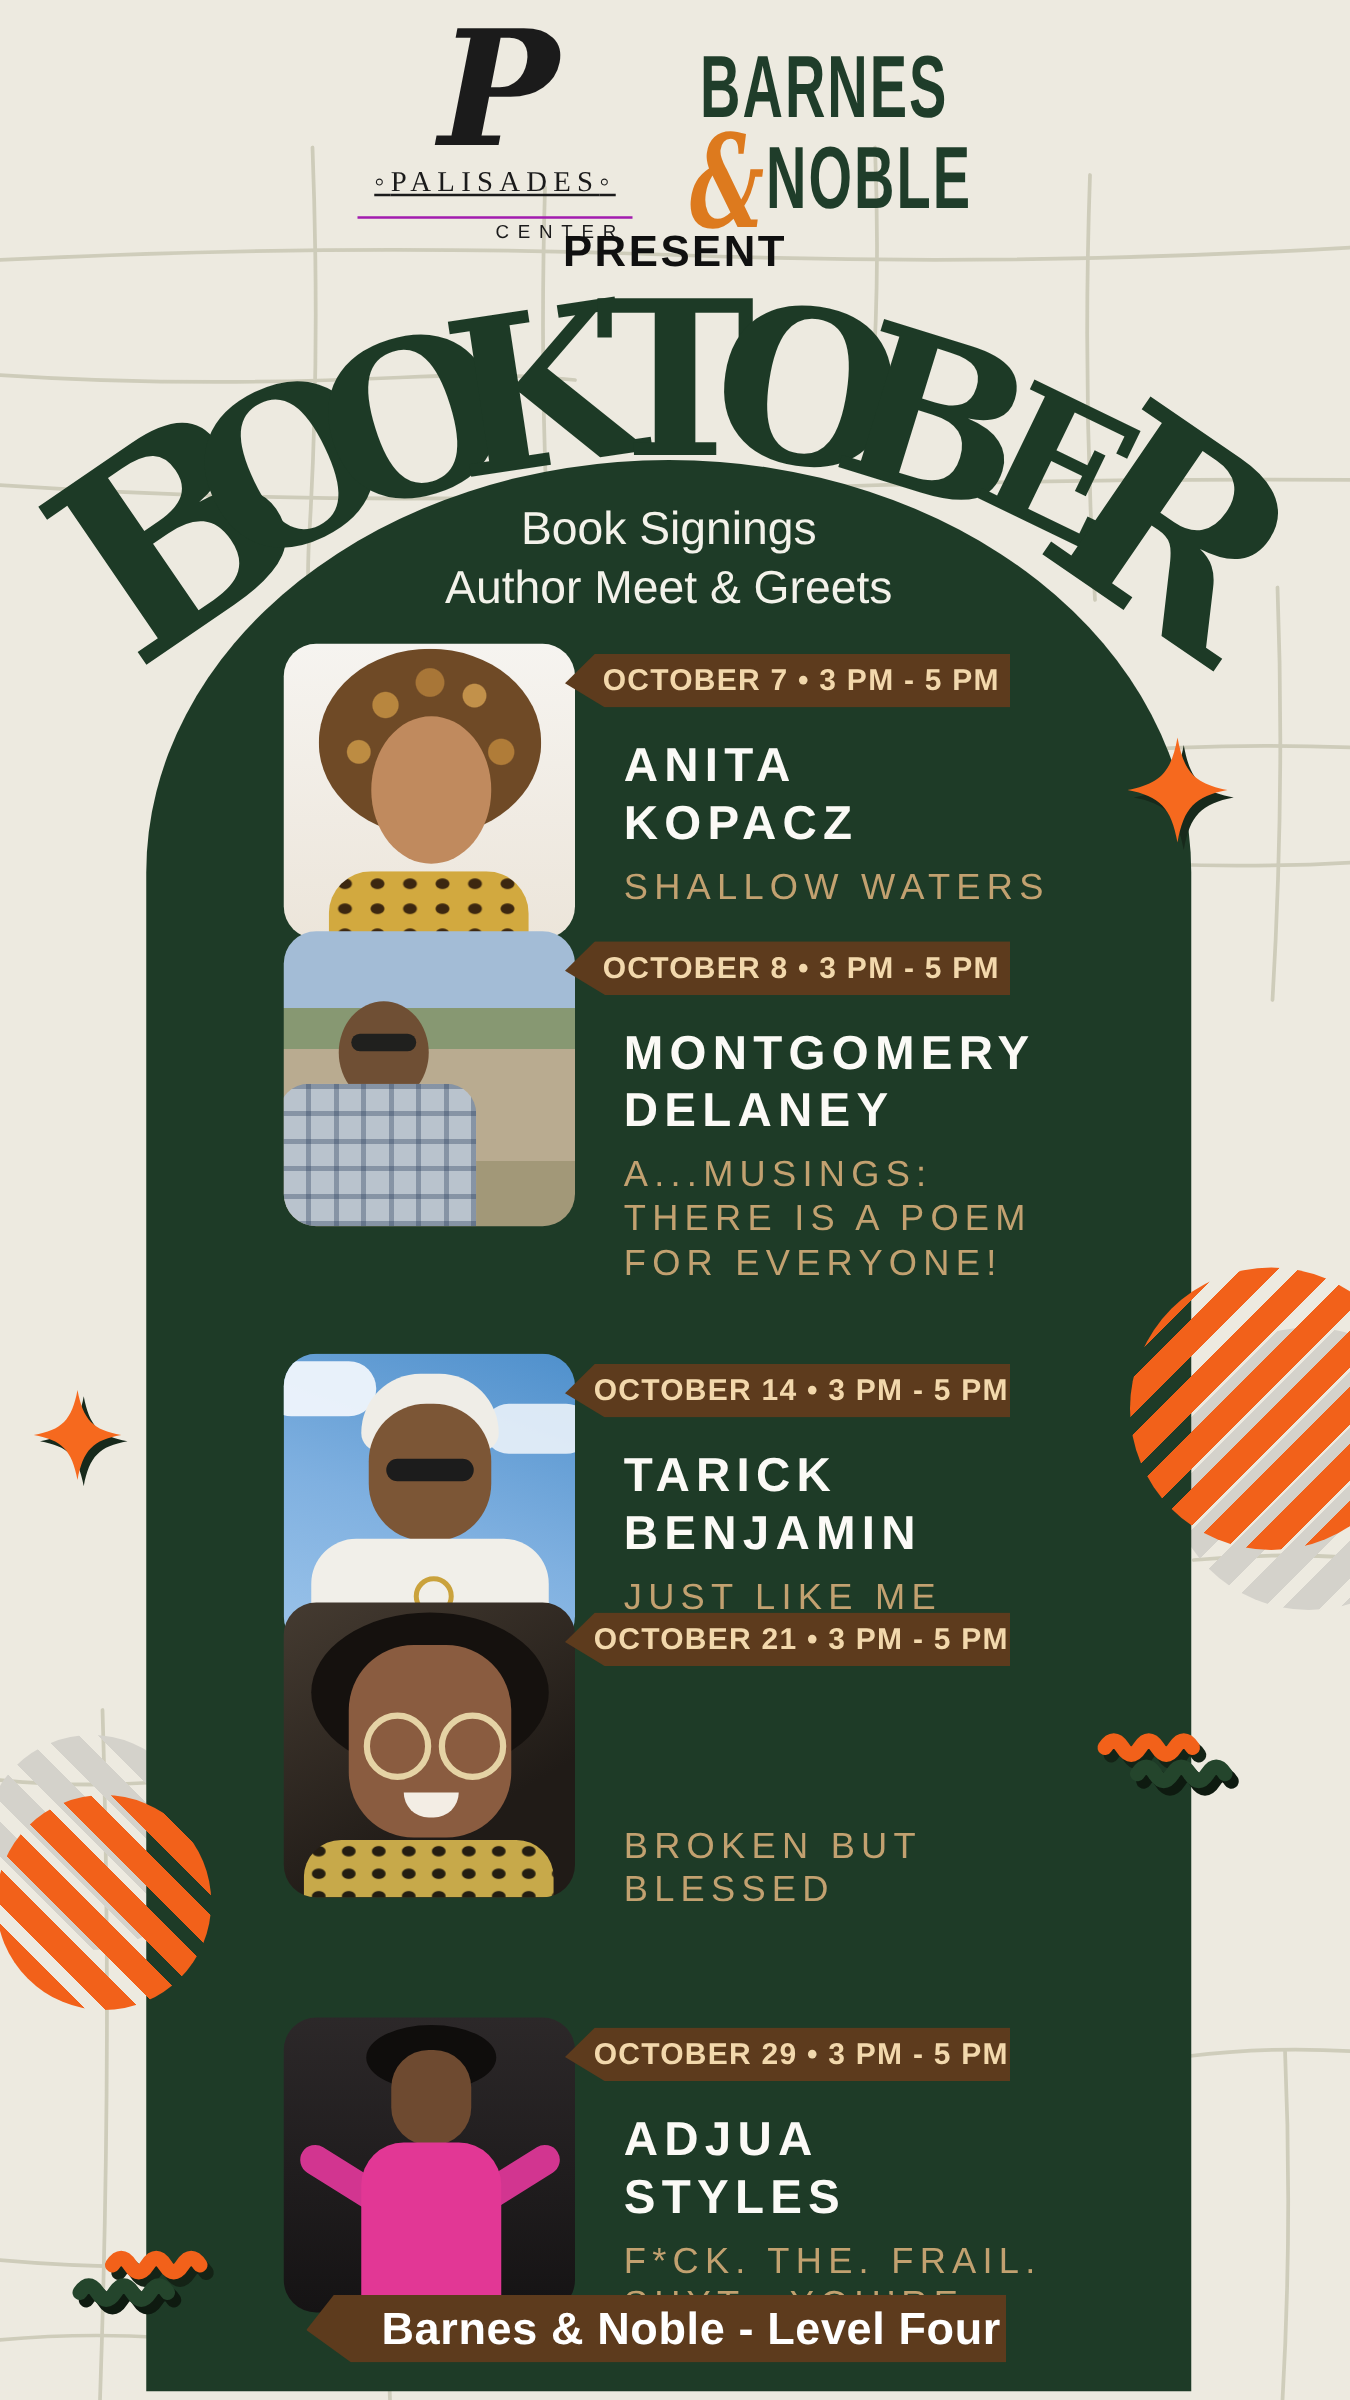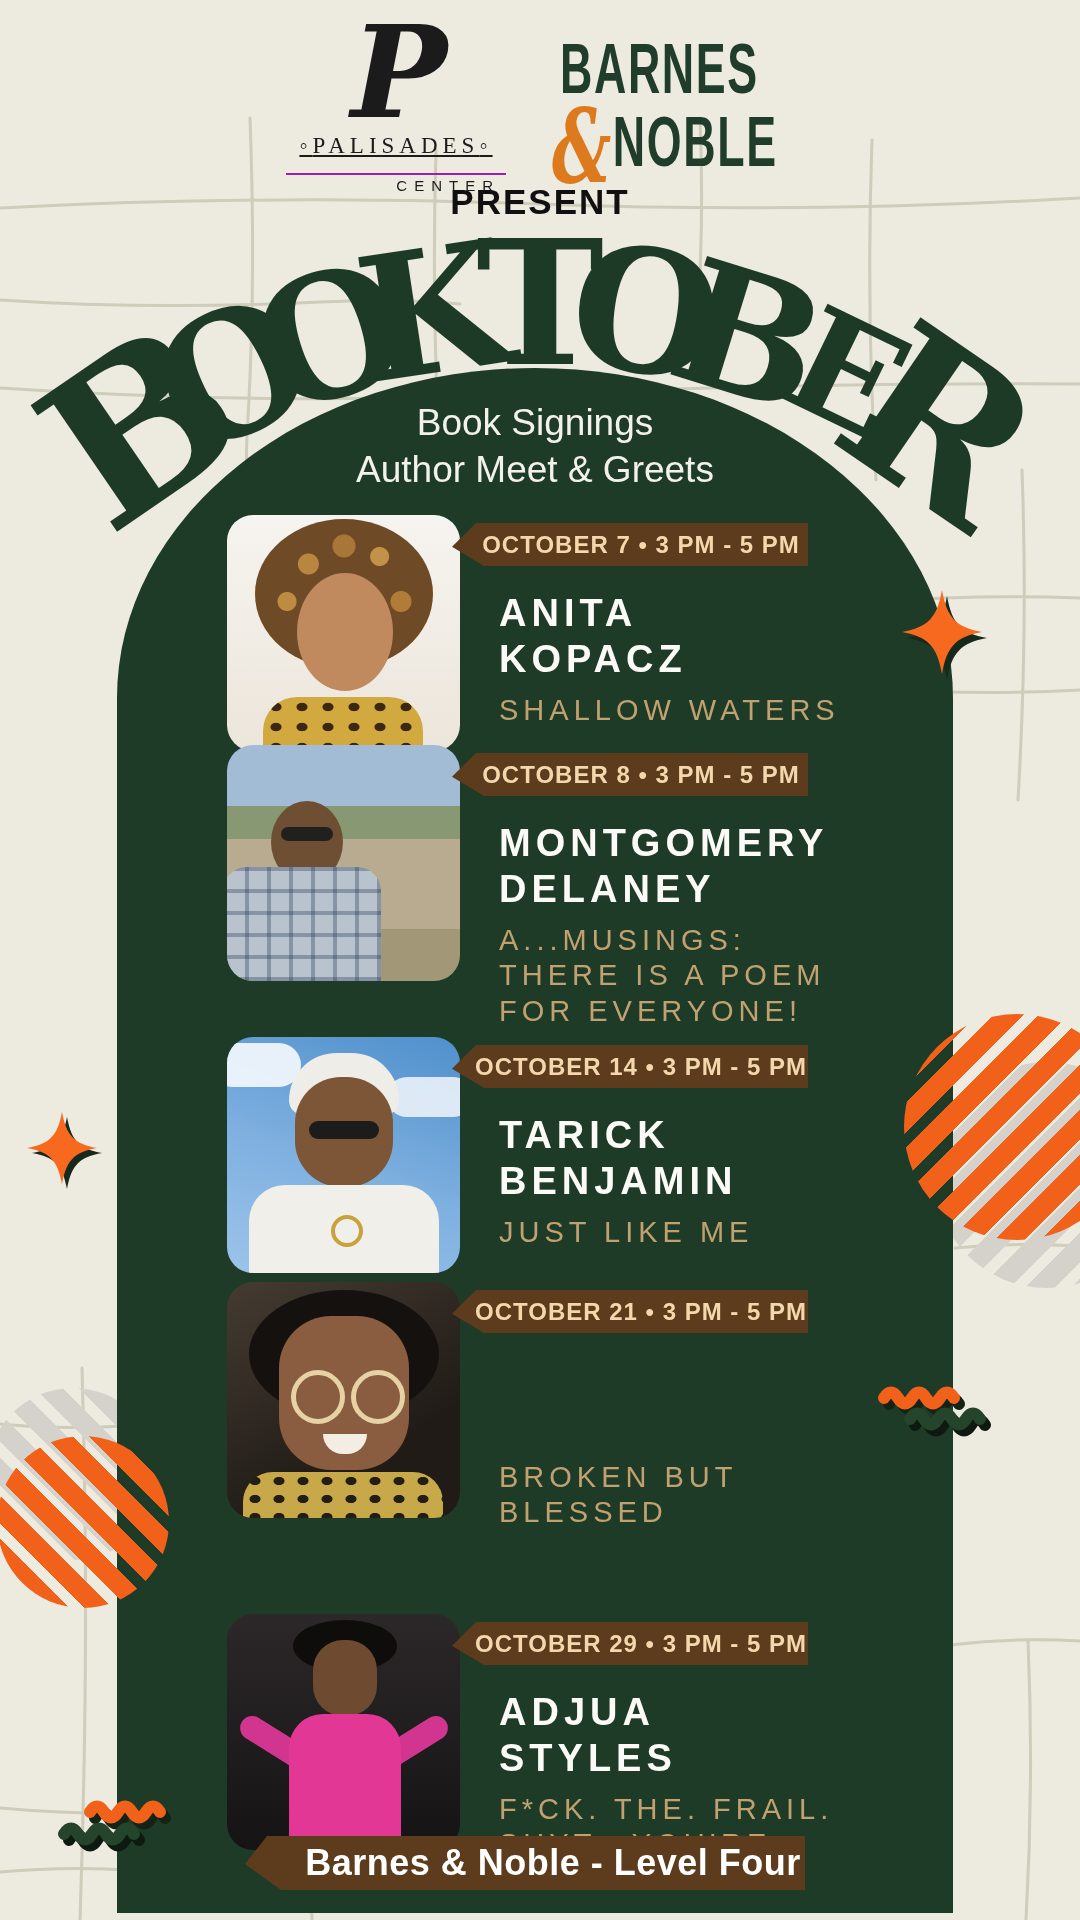--- a/index.html
+++ b/index.html
@@ -42,21 +42,21 @@
   .bn .l2{display:flex;align-items:flex-start;margin-top:2px;}
   .bn .amp{font:italic 700 82px/0.78 "DejaVu Serif",serif;color:#dd7a1e;margin-right:2px;}
   .bn .l2 .w{margin-left:0;}
   .present{position:absolute;left:0;top:183px;width:1080px;text-align:center;
     font:600 35px/1.1 "Liberation Sans",sans-serif;color:#101010;letter-spacing:2px;}
   
   .arch-sub{position:absolute;left:117px;top:399px;width:836px;text-align:center;
     font:400 37px/1.28 "Liberation Sans",sans-serif;color:#f3f2ea;}
   
   .row{position:absolute;left:227px;width:680px;height:240px;}
-  .r1{top:515px}.r2{top:745px}.r3{top:1037px}.r4{top:1282px}.r5{top:1614px}
+  .r1{top:515px}.r2{top:745px}.r3{top:1083px}.r4{top:1282px}.r5{top:1614px}
   .photo{position:absolute;left:0;top:0;width:233px;height:236px;border-radius:26px;overflow:hidden;}
   .photo div{position:absolute;}
   .badge{position:absolute;left:225px;top:8px;width:356px;height:43px;background:#5d3b1d;
     clip-path:polygon(24px 0,100% 0,100% 100%,32px 100%,0 55%);
     display:flex;align-items:center;justify-content:center;padding-left:22px;box-sizing:border-box;}
   .badge span{font:700 24px/1 "Liberation Sans",sans-serif;color:#f2d8ac;letter-spacing:1px;white-space:nowrap;}
   .name{position:absolute;left:272px;top:76px;margin:0;white-space:pre-line;
     font:700 38px/1.2 "Liberation Sans",sans-serif;color:#fbfaf6;letter-spacing:5px;}
   .book{position:absolute;left:272px;top:178px;margin:0;white-space:pre-line;
     font:500 29px/1.22 "Liberation Sans",sans-serif;color:#c2a170;letter-spacing:5px;}

